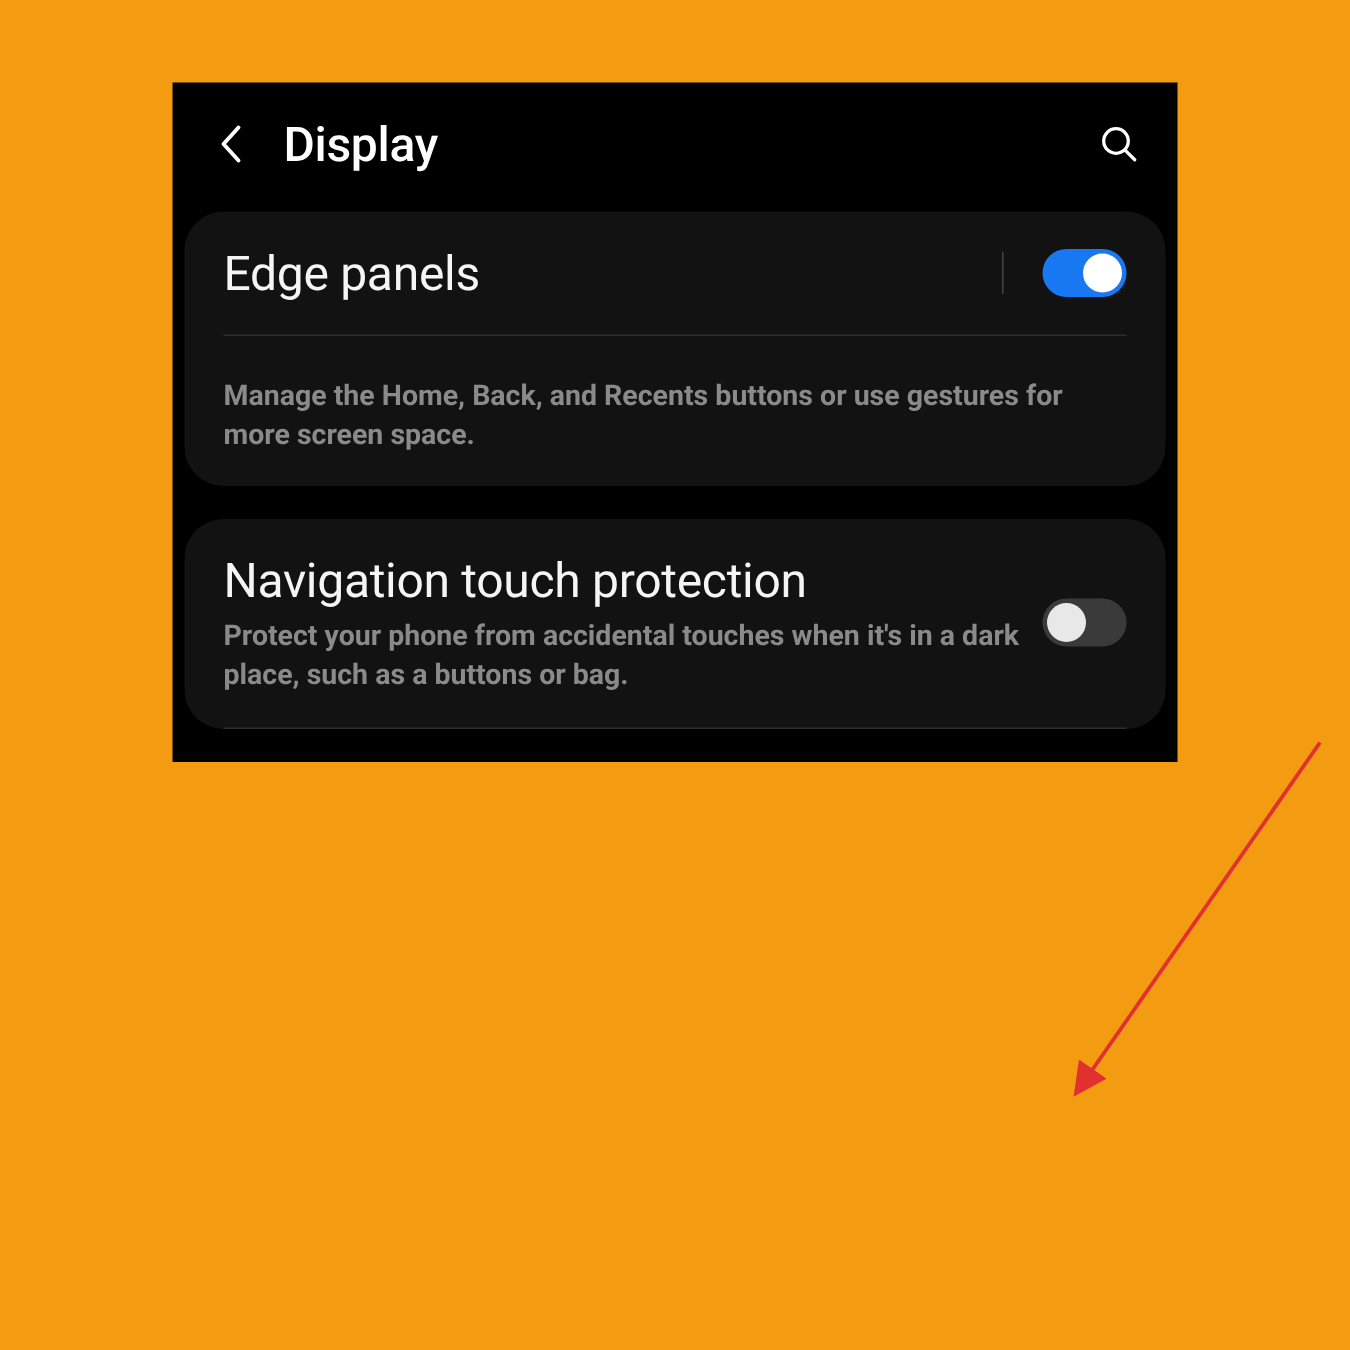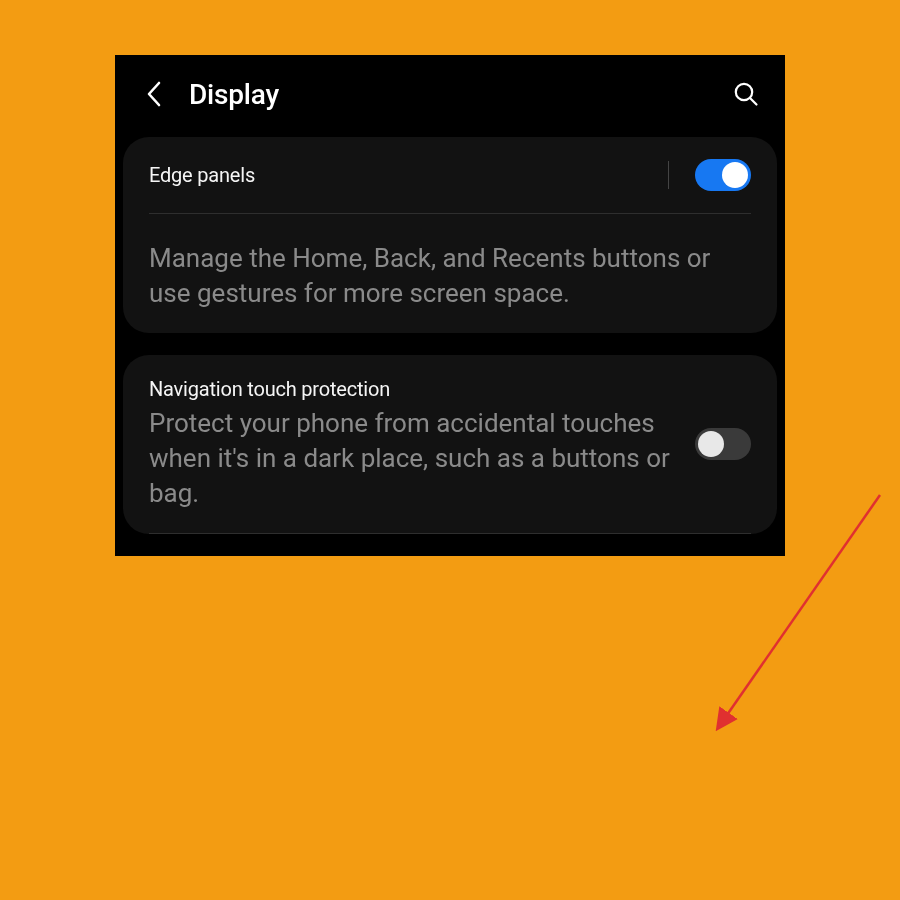--- a/index.html
+++ b/index.html
@@ -20,21 +20,21 @@
       padding: 4px 0 0 0;
     }
     .header {
       display: flex;
       align-items: center;
       padding: 18px 22px 26px 22px;
       gap: 18px;
     }
     .header-title {
       color: #fff;
-      font-size: 28px;
+      font-size: 32px;
       font-weight: 500;
       flex: 1;
       letter-spacing: -0.2px;
     }
     .back-btn, .search-btn {
       width: 34px;
       height: 34px;
       display: flex;
       align-items: center;
       justify-content: center;
@@ -53,30 +53,30 @@
       padding: 22px 26px;
       gap: 14px;
       cursor: pointer;
     }
     .row-text {
       flex: 1;
       min-width: 0;
     }
     .row-title {
       color: #f5f5f5;
-      font-size: 20px;
+      font-size: 32px;
       font-weight: 400;
       letter-spacing: -0.2px;
     }
     .row-desc {
       color: #8a8a8a;
-      font-size: 26px;
+      font-size: 19px;
       line-height: 1.35;
       margin-top: 5px;
-      font-weight: 400;
+      font-weight: 700;
     }
     .divider {
       height: 1px;
       background: #2e2e2e;
       margin: 0 26px;
     }
     .vdivider {
       width: 1px;
       height: 28px;
       background: #444;

